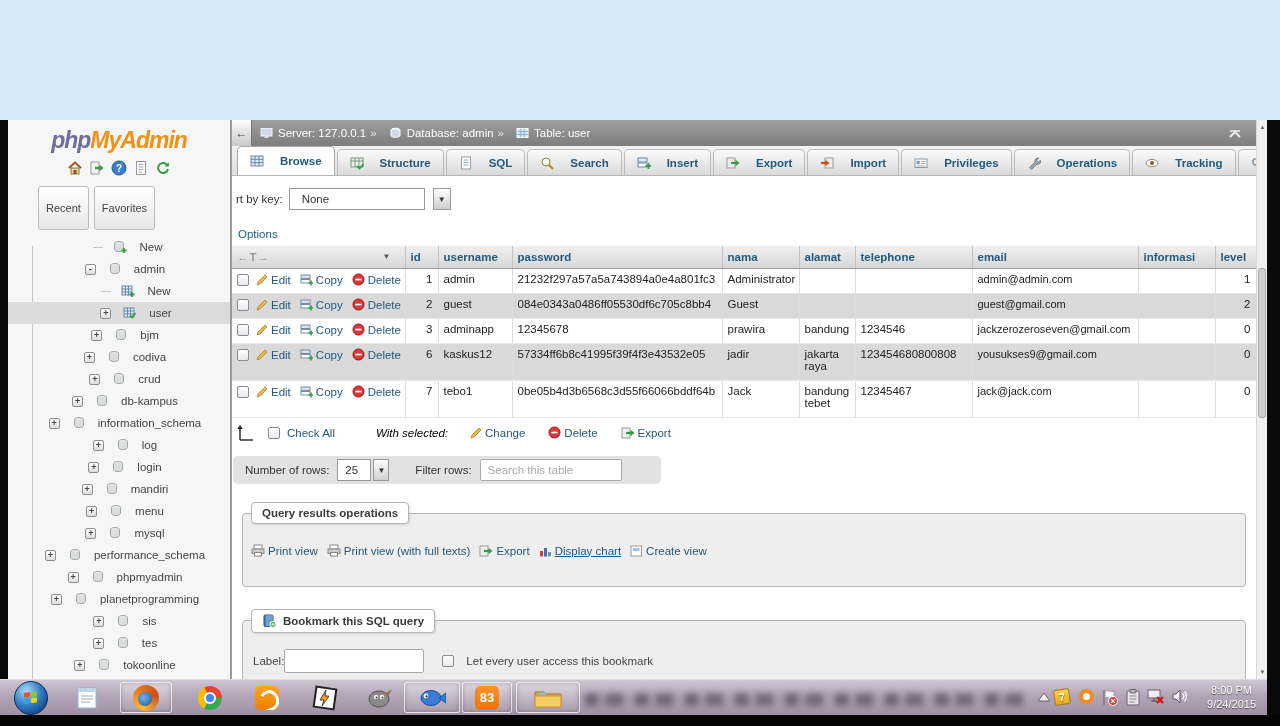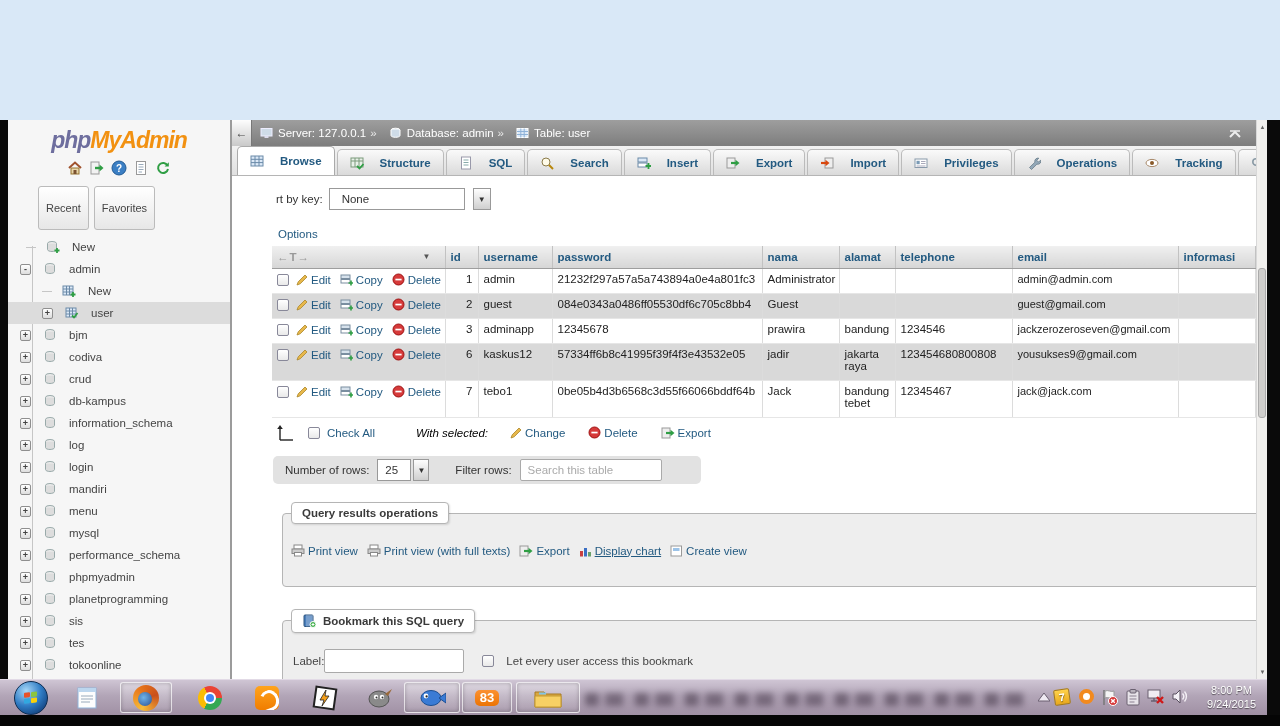--- a/index.html
+++ b/index.html
@@ -18,40 +18,40 @@
   .sidebar { position:absolute; left:0; top:0; width:224px; height:559px; background:#f6f6f6; border-right:2px solid #9b9b9b; overflow:hidden; font-size:11.5px; color:#444; }
   .logo { text-align:center; padding-top:7px; font-size:23px; font-weight:bold; font-style:italic; letter-spacing:-1px; }
   .logo .lphp { color:#6e6e9e; }
   .logo .lmy { color:#f29111; }
   .side-toolbar { display:flex; justify-content:center; gap:6px; margin-top:5px; height:18px; align-items:center; }
   .side-toolbar .ic { cursor:pointer; }
   .side-filter { display:flex; gap:5px; margin:9px 0 6px 30px; }
   .sf-btn { border:1px solid #bbb; border-radius:3px; background:linear-gradient(#fff,#e7e7e7); padding:15px 7px; font-size:11px; color:#444;text-align:center; }
   .tree { position:relative; margin-top:4px; }
   .trunk { position:absolute; left:24px; top:0; width:1px; background:#c6c6c6; }
-  .trow { position:relative; display:flex; align-items:center; gap:12px; height:22px; padding-left:18px; white-space:nowrap; }
+  .trow { position:relative; display:flex; align-items:center; gap:12px; height:22px; padding-left:18px; white-space:nowrap;justify-content:center; }
   .trow .twig { width:10px; height:1px; background:#c6c6c6; margin-right:-2px; }
   .trow.child { padding-left:34px; }
   .exp { display:inline-block; width:11px; height:11px; line-height:9px; text-align:center; font-size:9px; font-weight:bold; color:#444; border:1px solid #8f8f8f; background:linear-gradient(#fff,#ddd); border-radius:2px; flex:none; }
   .trow.selected { background:#dcdcdc; }
   .ic { display:inline-block; vertical-align:-2px; flex:none; }
 
   
   .main { position:absolute; left:224px; top:0; width:1024px; height:559px; background:#fff; overflow:hidden; }
   .titlebar { height:26px; background:linear-gradient(#9e9e9e,#7d7d7d); display:flex; align-items:center; color:#fff; font-size:11.5px; }
   .back-box { width:20px; height:26px; background:linear-gradient(#fdfdfd,#c9c9c9); color:#444; display:flex; align-items:center; justify-content:center; border-right:1px solid #777; font-size:12px; flex:none; }
   .bc-group { display:flex; align-items:center; gap:5px; margin-left:8px; }
   .bc-sep { margin:0 4px; color:#e8e8e8; }
   .collapse { margin-left:auto; margin-right:14px; }
 
   .tabsbar { height:30px; background:linear-gradient(#f2f2f2,#e0e0e0); border-bottom:1px solid #b5b5b5; display:flex; align-items:flex-end; padding-left:5px; }
   .tab { display:flex; align-items:center; gap:16px; height:26px; padding:0 12px; margin-right:2px; border:1px solid #bbb; border-bottom:none; border-radius:5px 5px 0 0; background:linear-gradient(#fafafa,#dadada); color:#235a81; font-weight:bold; font-size:11.5px; cursor:pointer; }
   .tab.active { background:#fff; height:29px; border-color:#aaa; }
 
-  .content { position:relative; height:503px; background:#fff; font-size:11.5px; color:#333; overflow:hidden;margin-left:40px; }
+  .content { position:relative; height:503px; background:#fff; font-size:11.5px; color:#333; overflow:hidden; }
 
   .sort-row { position:absolute; left:4px; top:12px; display:flex; align-items:center; gap:6px; }
   .pselect { display:inline-flex; align-items:center; border:1px solid #999; background:#fff; height:22px; }
   .sel-none { width:136px; padding-left:12px; }
   .sel-btn { display:inline-flex; align-items:center; justify-content:center; width:18px; height:22px; border:1px solid #999; background:linear-gradient(#fefefe,#cfcfcf); font-size:8px; color:#333; margin-left:2px; }
   .options-label { position:absolute; left:6px; top:52px; color:#235a81; cursor:pointer; }
 
   table.grid { position:absolute; left:0; top:70px; width:1024px; border-collapse:collapse; table-layout:fixed; font-size:11.5px; border-bottom:1px solid #bbb; }
   .grid th { background:linear-gradient(#f0f0f0,#d6d6d6); color:#235a81; font-weight:bold; text-align:left; padding:3px 5px; height:22px; border-bottom:1px solid #9e9e9e; border-right:1px solid #c2c2c2; position:relative; }
   .grid td { padding:4px 5px 3px; border-right:1px solid #dcdcdc; border-bottom:1px solid #e6e6e6; vertical-align:top; color:#222; background:#fff; }
@@ -104,21 +104,21 @@
   .tray-ic { position:absolute; top:9px; }
   .clock { position:absolute; right:24px; top:3px; text-align:center; color:#fff; font-size:11px; line-height:14px; text-shadow:0 1px 1px rgba(0,0,0,.55); }
 
   .chrome-ic { width:24px; height:24px; border-radius:50%; background:conic-gradient(from -30deg,#ea4335 0 120deg,#34a853 0 240deg,#fbbc05 0 360deg); position:relative; }
   .chrome-ic::before { content:""; position:absolute; left:6px; top:6px; width:12px; height:12px; border-radius:50%; background:#fff; }
   .chrome-ic::after { content:""; position:absolute; left:8px; top:8px; width:8px; height:8px; border-radius:50%; background:#4286f5; }
   .ff-ic { width:26px; height:26px; border-radius:50%; background:conic-gradient(from 200deg,#f7bc38,#e8761a 35%,#c9501c 65%,#f7bc38); position:relative; }
   .ff-ic::before { content:""; position:absolute; left:5px; top:7px; width:14px; height:14px; border-radius:50%; background:radial-gradient(circle at 40% 40%, #6fb3e8, #2b4f8f); }
   .uc-ic { width:24px; height:24px; border-radius:5px; background:linear-gradient(#ffa41c,#f07d00); position:relative; overflow:hidden; }
   .uc-ic::before { content:""; position:absolute; left:5px; top:4px; width:13px; height:15px; border:3px solid #fff; border-radius:50% 50% 50% 0; border-left-color:transparent; transform:rotate(-20deg); }
-  .xampp-ic { width:24px; height:16px; border-radius:5px; background:linear-gradient(#fb9131,#ec7404); color:#fff; font-weight:bold; font-size:13px; display:flex; align-items:center; justify-content:center; }
+  .xampp-ic { width:24px; height:24px; border-radius:5px; background:linear-gradient(#fb9131,#ec7404); color:#fff; font-weight:bold; font-size:13px; display:flex; align-items:center; justify-content:center; }
   .sevenz { width:16px; height:16px; background:linear-gradient(#ffd24a,#e8a81c); border:1px solid #a97b10; border-radius:2px; color:#fff; font-size:11px; font-weight:bold; text-align:center; line-height:14px; transform:rotate(-8deg); text-shadow:0 1px 1px #7a5a08; }
   .ring { width:15px; height:15px; border:4px solid #f28a1e; border-radius:50%; background:#fff; }
 </style>
 </head>
 <body>
 
 <div id="screen">
   <div class="top-strip"></div>
   <div class="edge-left"></div>
 

